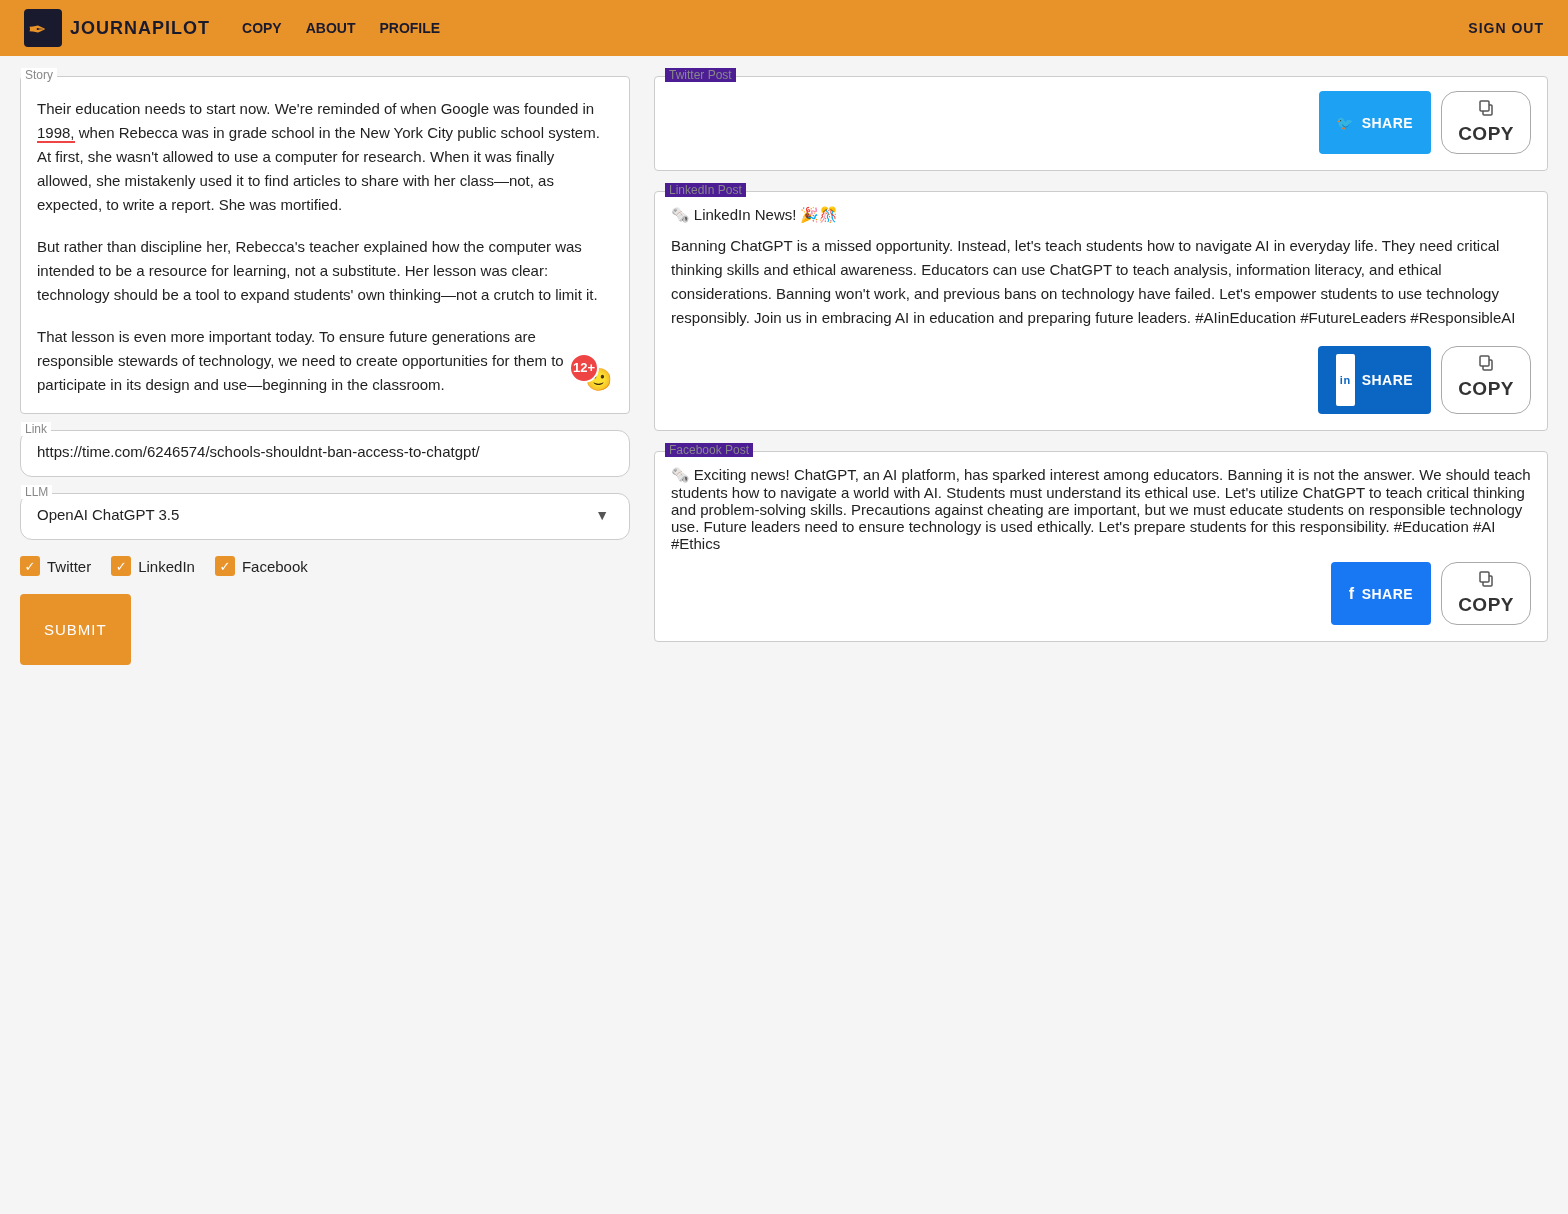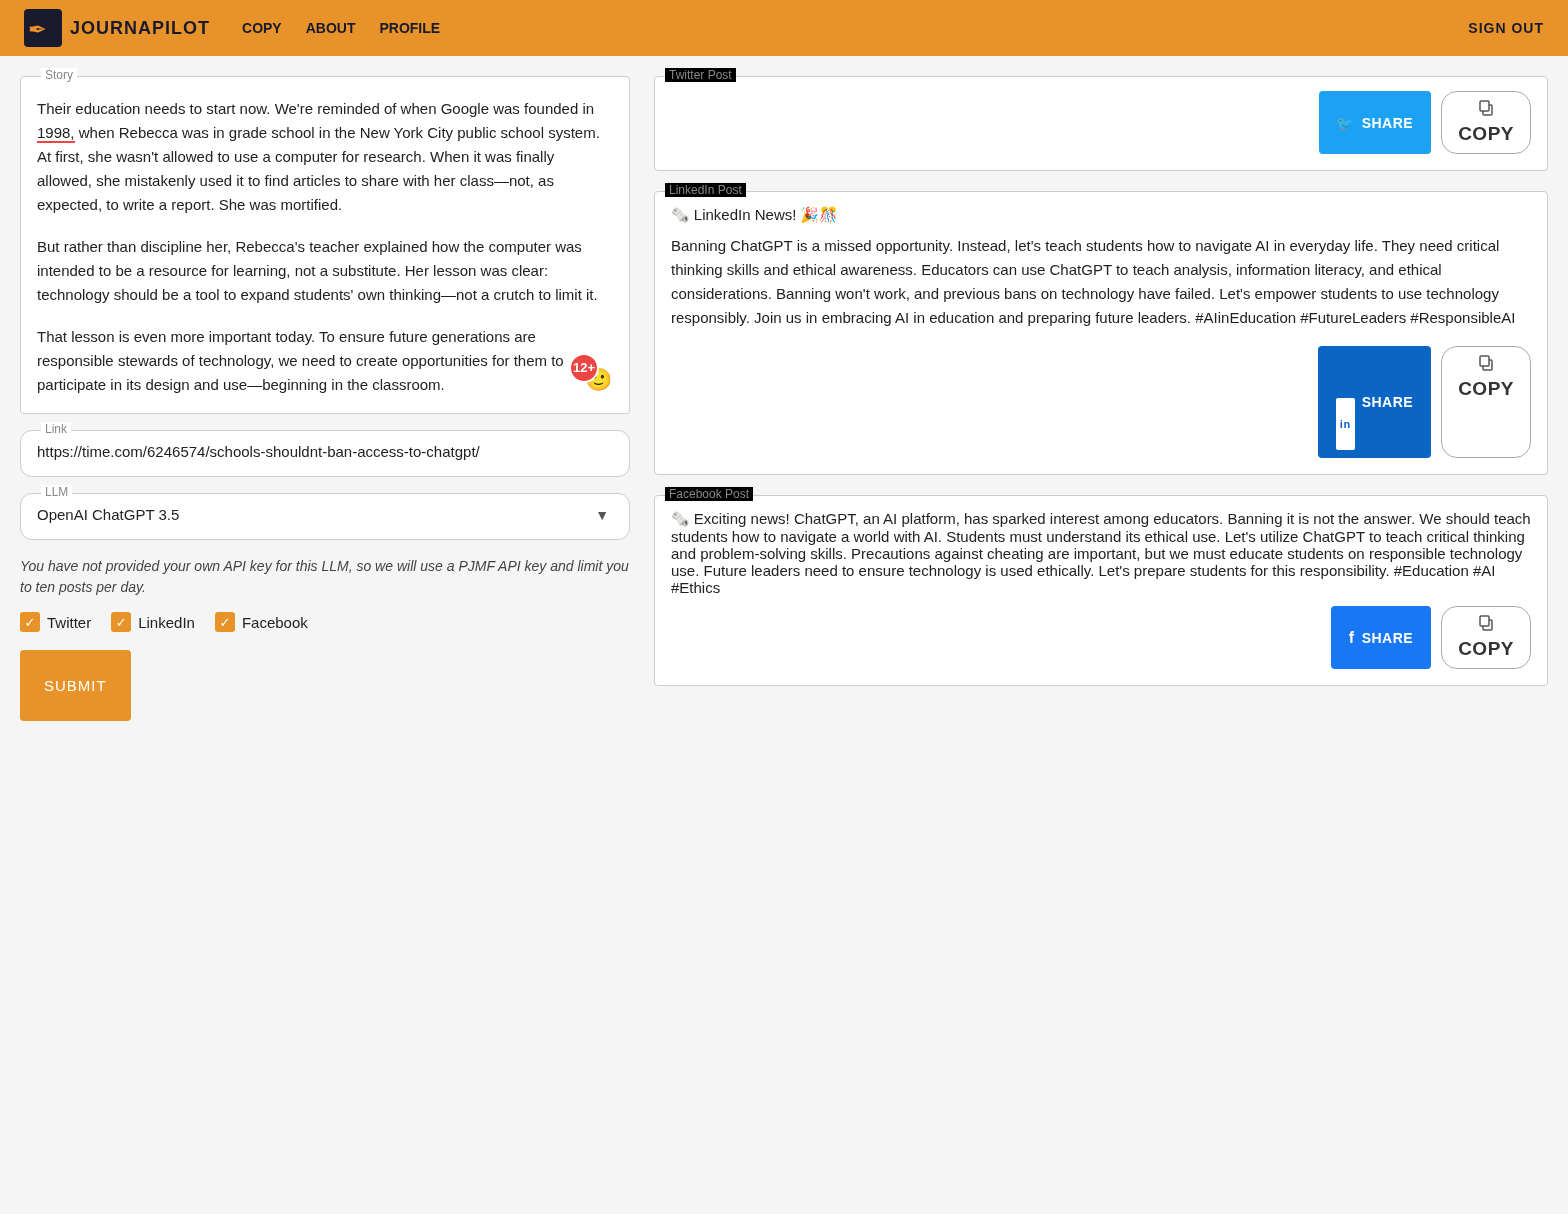--- a/index.html
+++ b/index.html
@@ -84,21 +84,21 @@
       background: #fff;
       position: relative;
     }
     .fieldset-legend {
       font-size: 12px;
       color: #888;
       background: #fff;
       padding: 0 4px;
       position: absolute;
       top: -9px;
-      left: 20px;
+      left: 0;
     }
 
     
     .story-box {
       border: 1px solid #ccc;
       border-radius: 4px;
       padding: 20px 16px 16px 16px;
       margin-bottom: 16px;
       background: #fff;
       position: relative;
@@ -228,21 +228,21 @@
       border: 1px solid #ccc;
       border-radius: 4px;
       padding: 14px 16px 16px 16px;
       margin-bottom: 20px;
       background: #fff;
       position: relative;
     }
     .post-legend {
       font-size: 12px;
       color: #888;
-      background: #000000;
+      background: #4c1d95;
       padding: 0 4px;
       position: absolute;
       top: -9px;
       left: 10px;
     }
     .post-text {
       font-size: 15px;
       line-height: 1.6;
       color: #222;
       margin-bottom: 16px;
@@ -349,21 +349,20 @@
         <select class="llm-select">
           <option>OpenAI ChatGPT 3.5</option>
           <option>OpenAI ChatGPT 4</option>
           <option>Other</option>
         </select>
         <span class="llm-chevron">▼</span>
       </div>
     </div>
 
     
-    <p class="api-note">You have not provided your own API key for this LLM, so we will use a PJMF API key and limit you to ten posts per day.</p>
 
     
     <div class="checkboxes-row">
       <label class="checkbox-label">
         <span class="checkbox-custom">✓</span>
         <span>Twitter</span>
       </label>
       <label class="checkbox-label">
         <span class="checkbox-custom">✓</span>
         <span>LinkedIn</span>
@@ -397,21 +396,21 @@
         </button>
       </div>
     </div>
 
     <div class="post-box">
       <span class="post-legend">LinkedIn Post</span>
       <div class="post-header-emoji">🗞️ LinkedIn News! 🎉🎊</div>
       <p class="post-text">Banning ChatGPT is a missed opportunity. Instead, let's teach students how to navigate AI in everyday life. They need critical thinking skills and ethical awareness. Educators can use ChatGPT to teach analysis, information literacy, and ethical considerations. Banning won't work, and previous bans on technology have failed. Let's empower students to use technology responsibly. Join us in embracing AI in education and preparing future leaders. #AIinEducation #FutureLeaders #ResponsibleAI</p>
       <div class="post-actions">
         <button class="share-btn share-btn-linkedin">
-          <span style="display:inline-block;background:#fff;color:#0A66C2;font-weight:900;font-size:11px;padding:19px 4px;border-radius:2px;line-height:1.3;margin-top:44px;">in</span>
+          <span style="display:inline-block;background:#fff;color:#0A66C2;font-weight:900;font-size:11px;padding:19px 4px;border-radius:2px;line-height:1.3;">in</span>
           <span>SHARE</span>
         </button>
         <button class="copy-btn">
           <svg class="copy-icon-svg" viewBox="0 0 16 16" fill="none" xmlns="http://www.w3.org/2000/svg">
             <rect x="5" y="5" width="9" height="10" rx="1" stroke="#555" stroke-width="1.5"></rect>
             <rect x="2" y="1" width="9" height="10" rx="1" stroke="#555" stroke-width="1.5" fill="white"></rect>
           </svg>
           <span>COPY</span>
         </button>
       </div>

